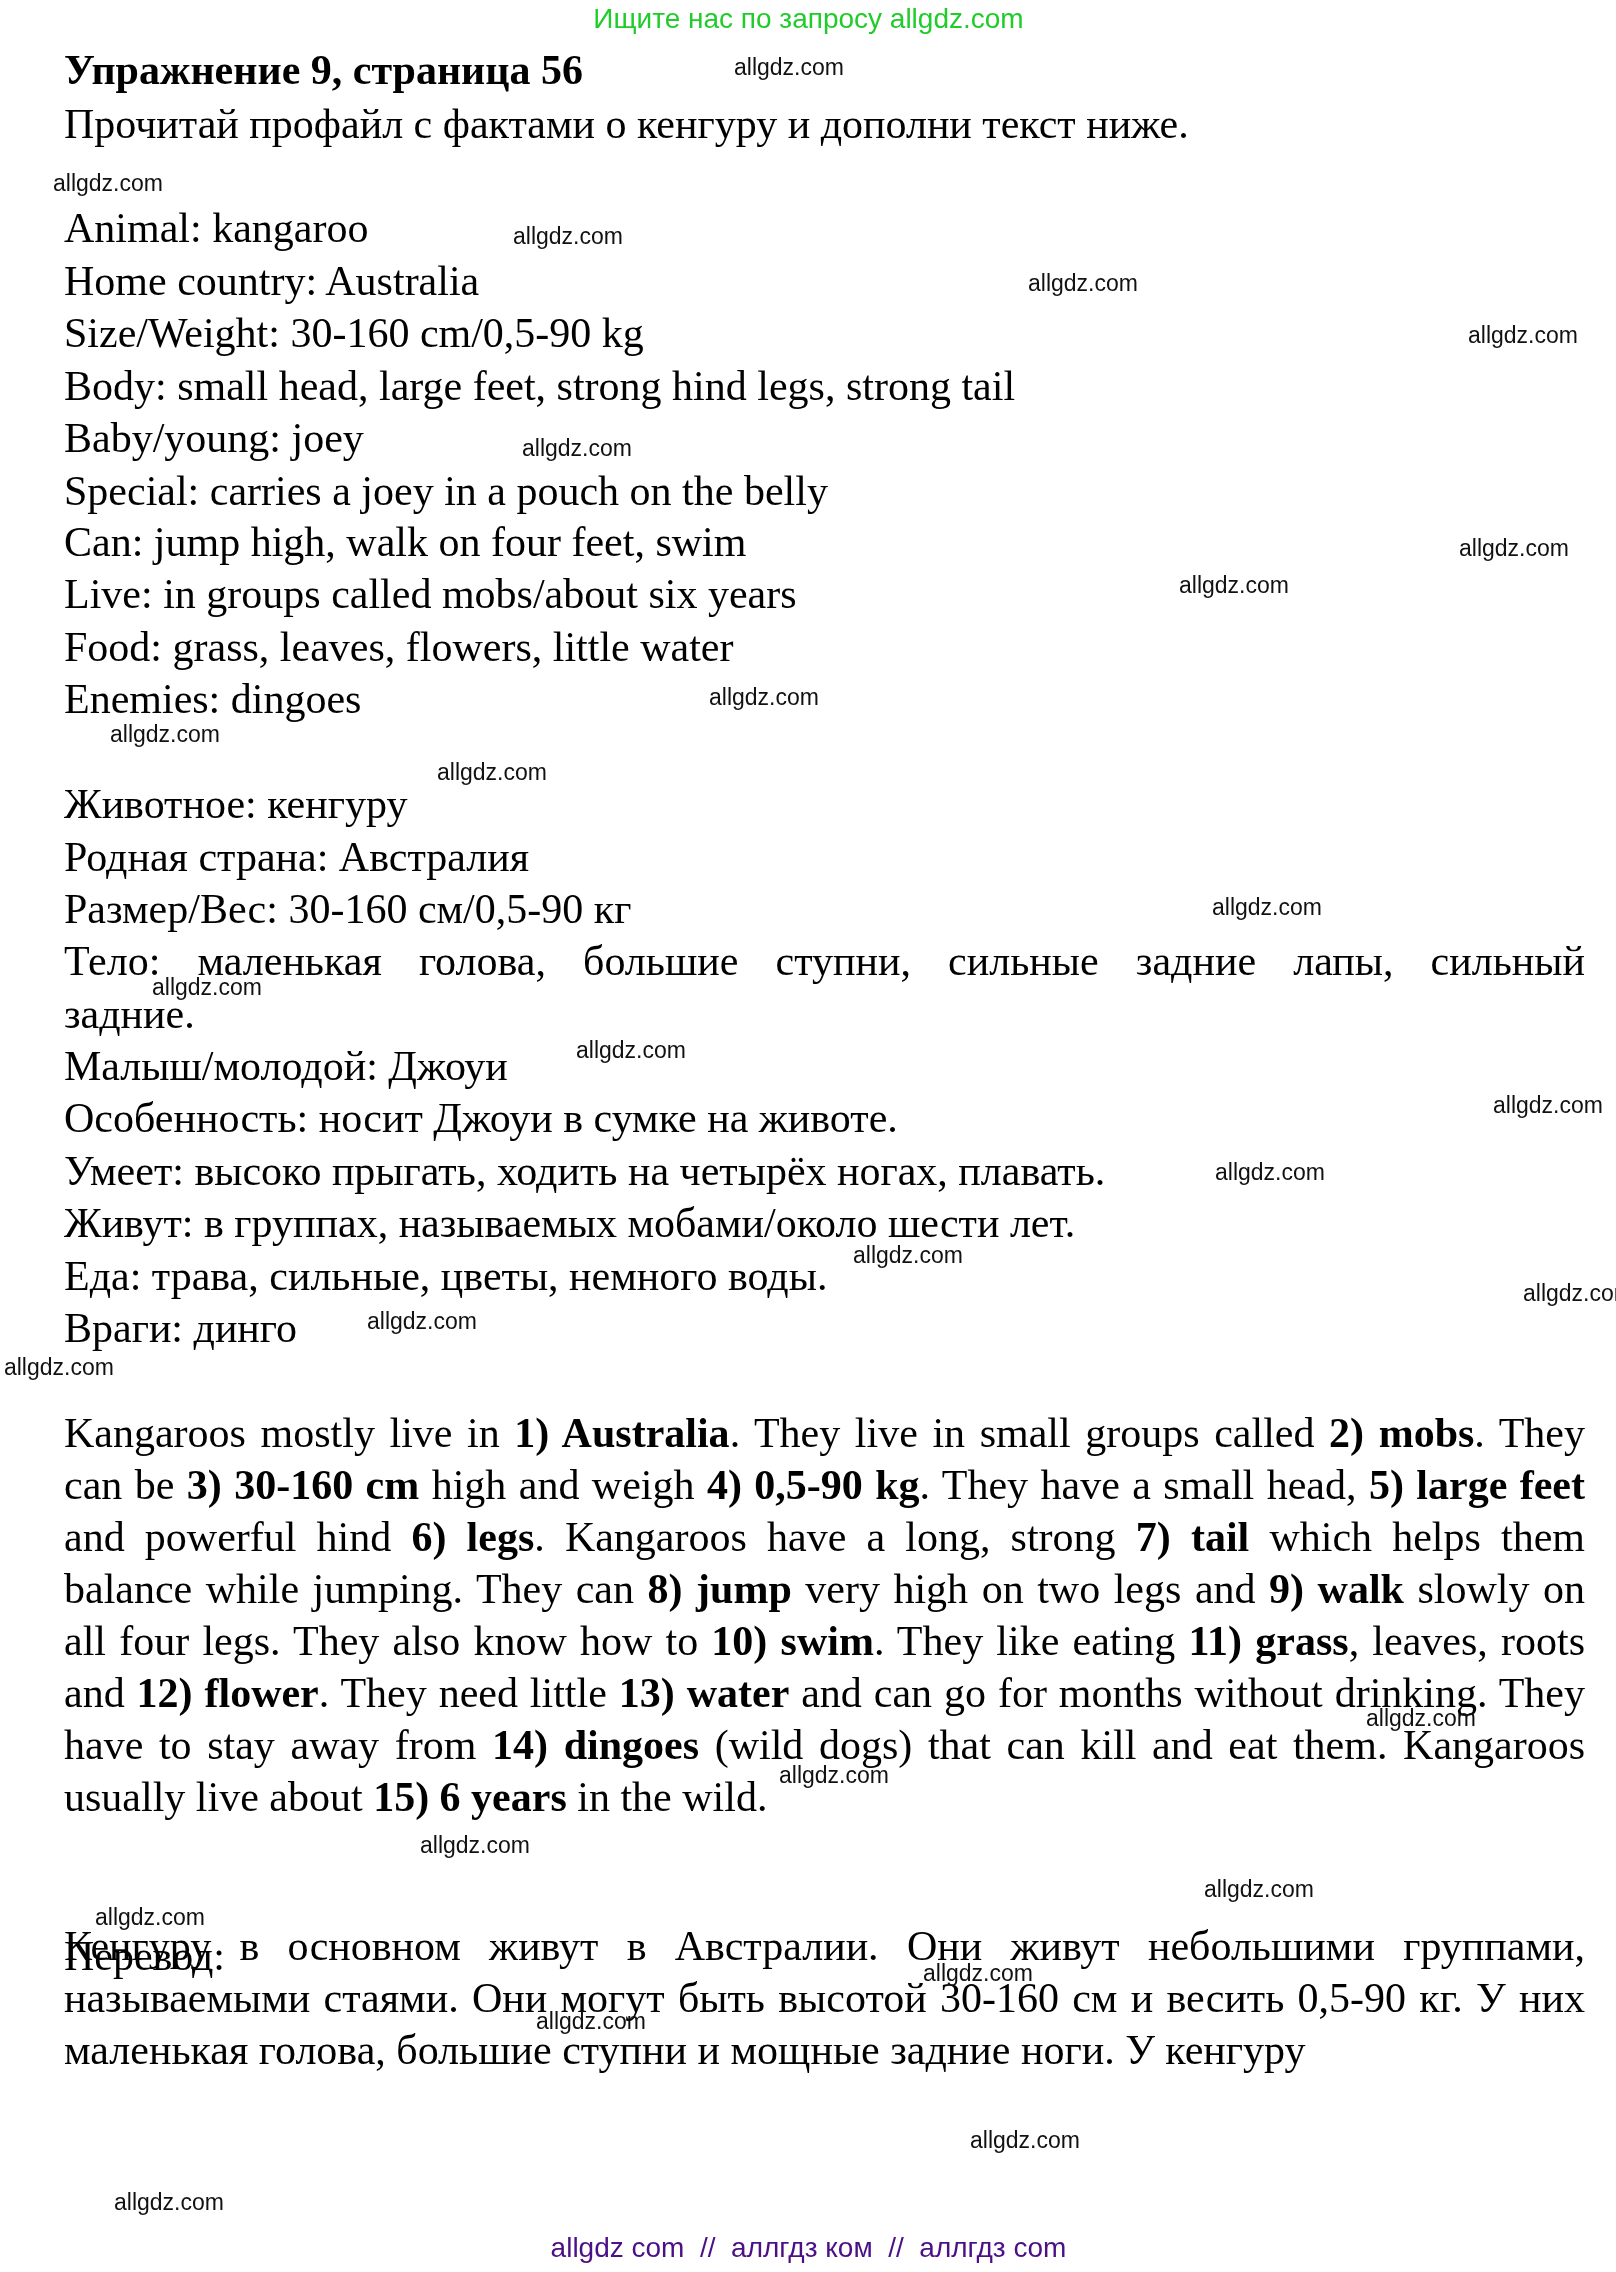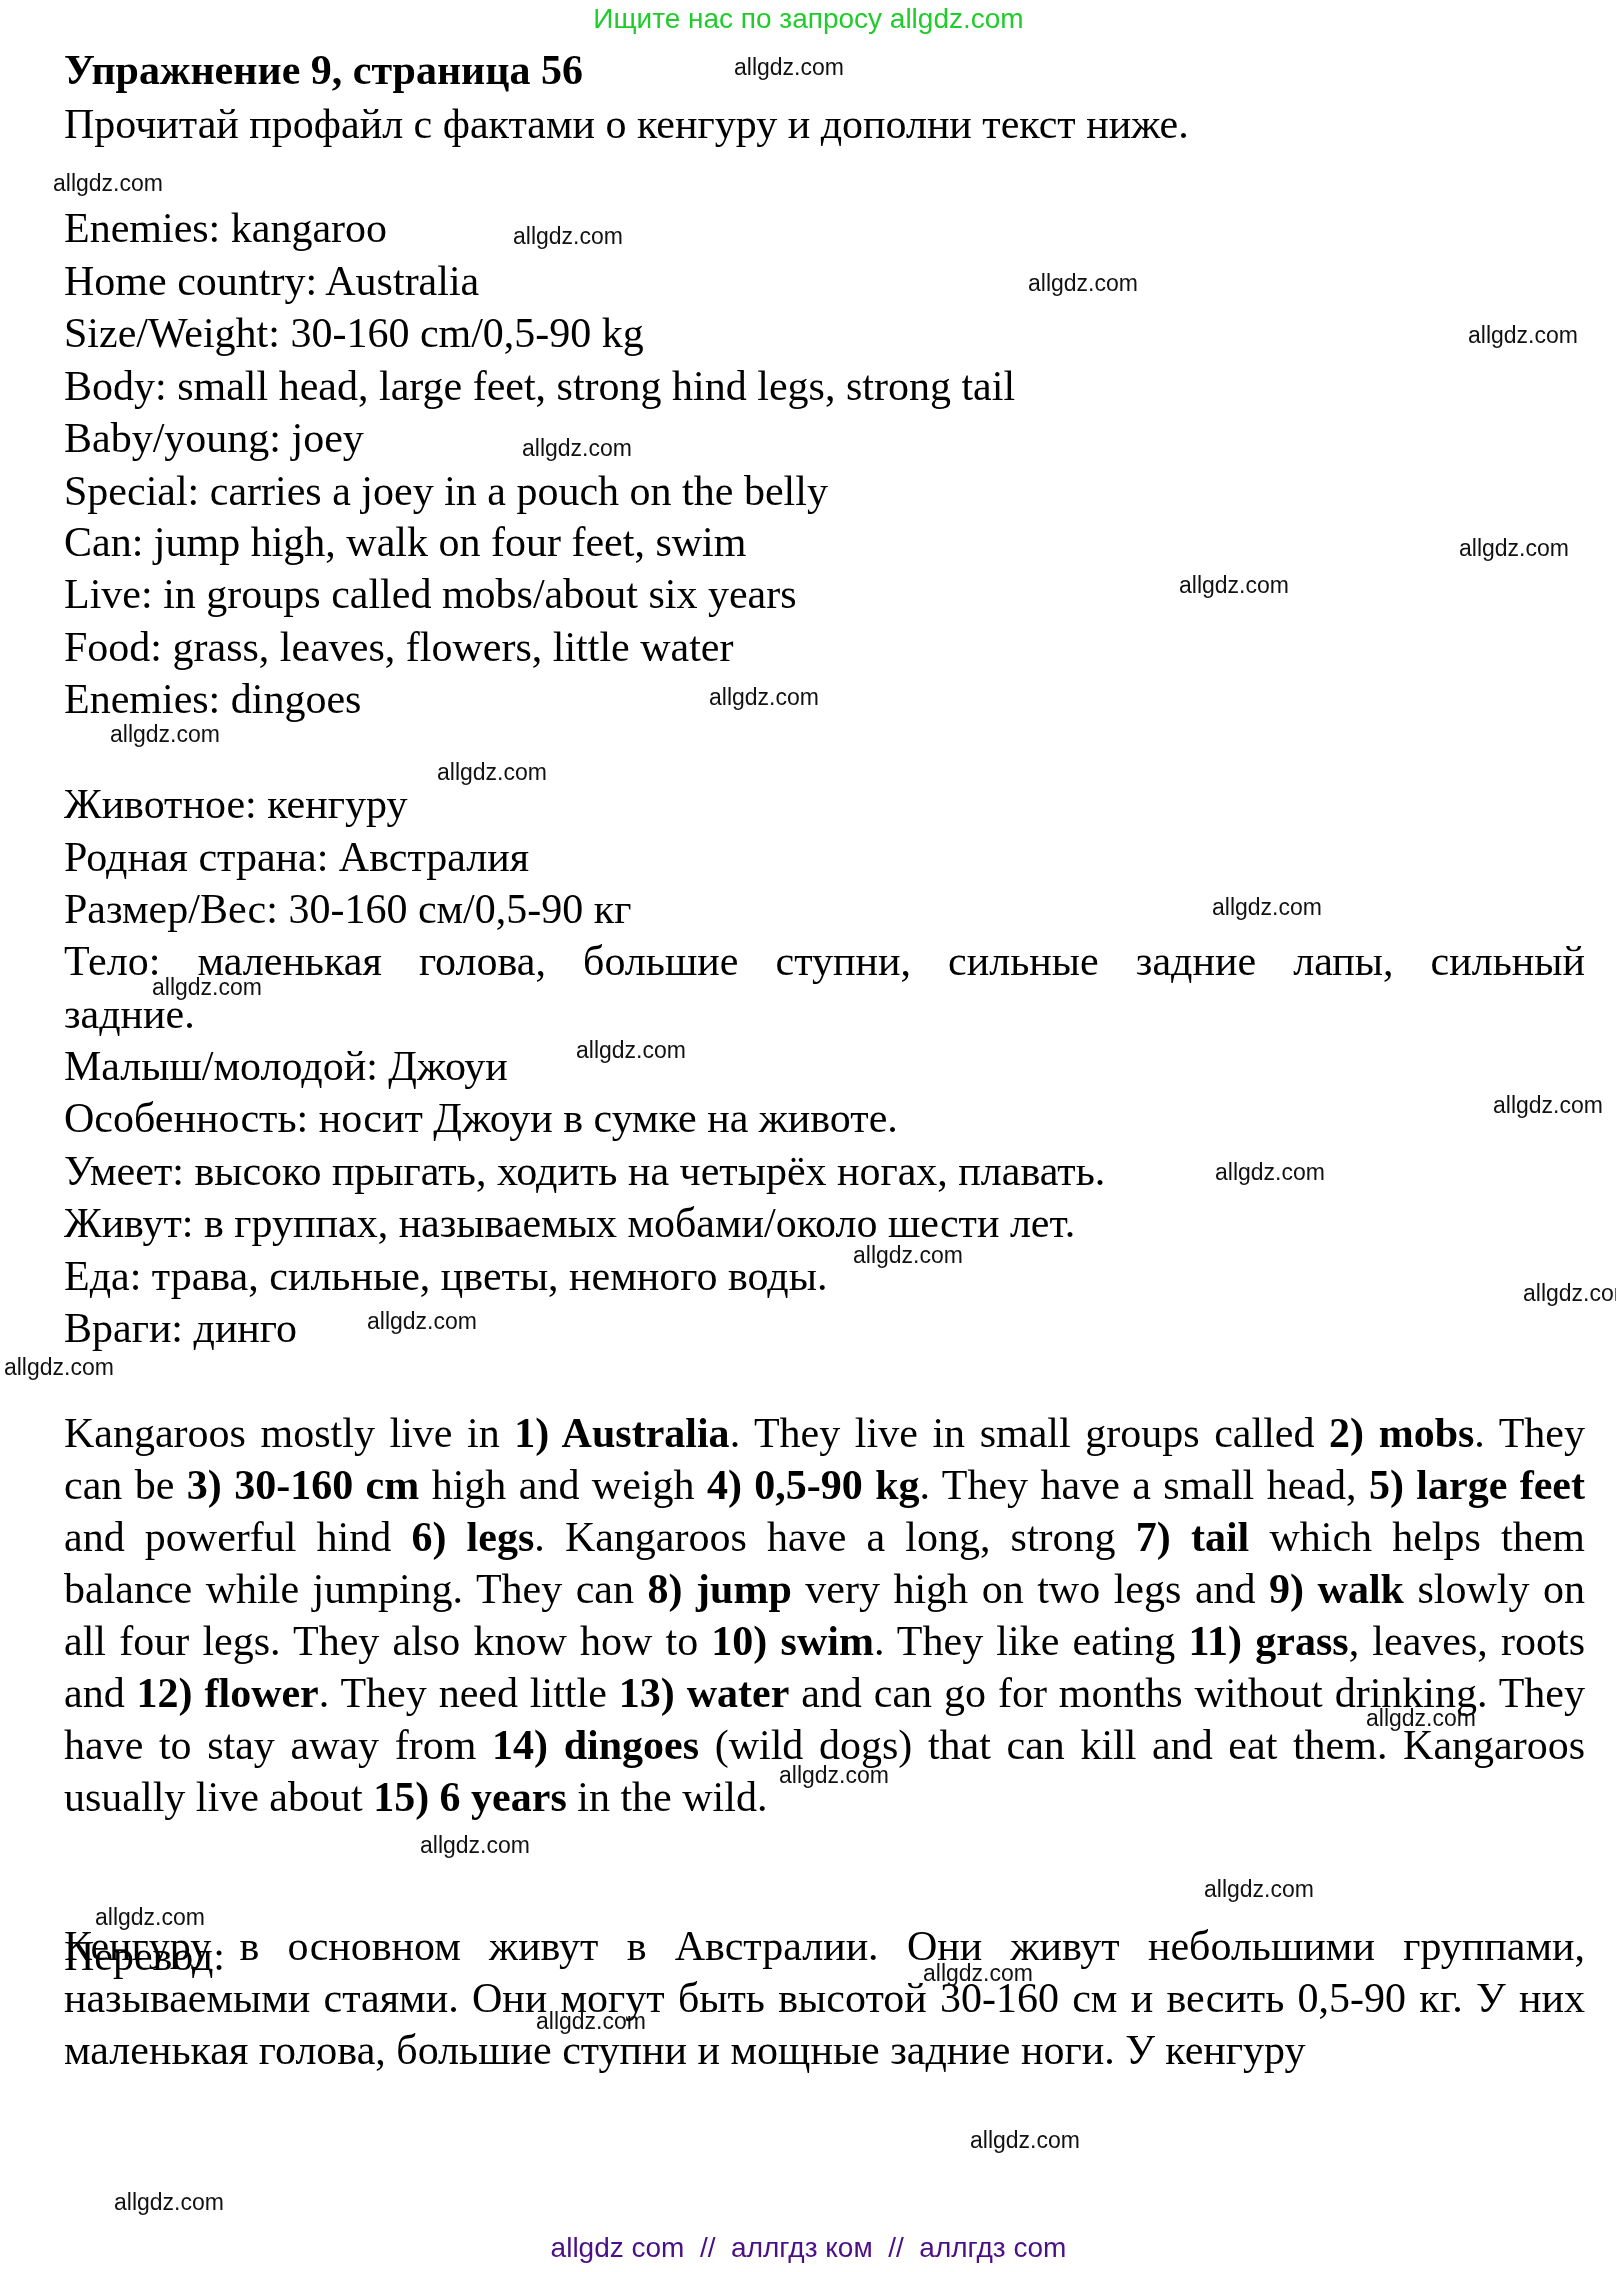--- a/index.html
+++ b/index.html
@@ -36,21 +36,21 @@
 <body>
 
 <div class="page">
 
   <div class="top-banner">Ищите нас по запросу allgdz.com</div>
 
   <div class="line title" style="top:44px">Упражнение 9, страница 56</div>
   <div class="line" style="top:98px">Прочитай профайл с фактами о кенгуру и дополни текст ниже.</div>
 
   <div>
-    <div class="line" style="top:202px">Enemies: kangaroo</div>
+    <div class="line" style="top:202px">Animal: kangaroo</div>
     <div class="line" style="top:255px">Home country: Australia</div>
     <div class="line" style="top:307px">Size/Weight: 30-160 cm/0,5-90 kg</div>
     <div class="line" style="top:360px">Body: small head, large feet, strong hind legs, strong tail</div>
     <div class="line" style="top:412px">Baby/young: joey</div>
     <div class="line" style="top:465px">Special: carries a joey in a pouch on the belly</div>
     <div class="line" style="top:516px">Can: jump high, walk on four feet, swim</div>
     <div class="line" style="top:568px">Live: in groups called mobs/about six years</div>
     <div class="line" style="top:621px">Food: grass, leaves, flowers, little water</div>
     <div class="line" style="top:673px">Enemies: dingoes</div>
   </div>

